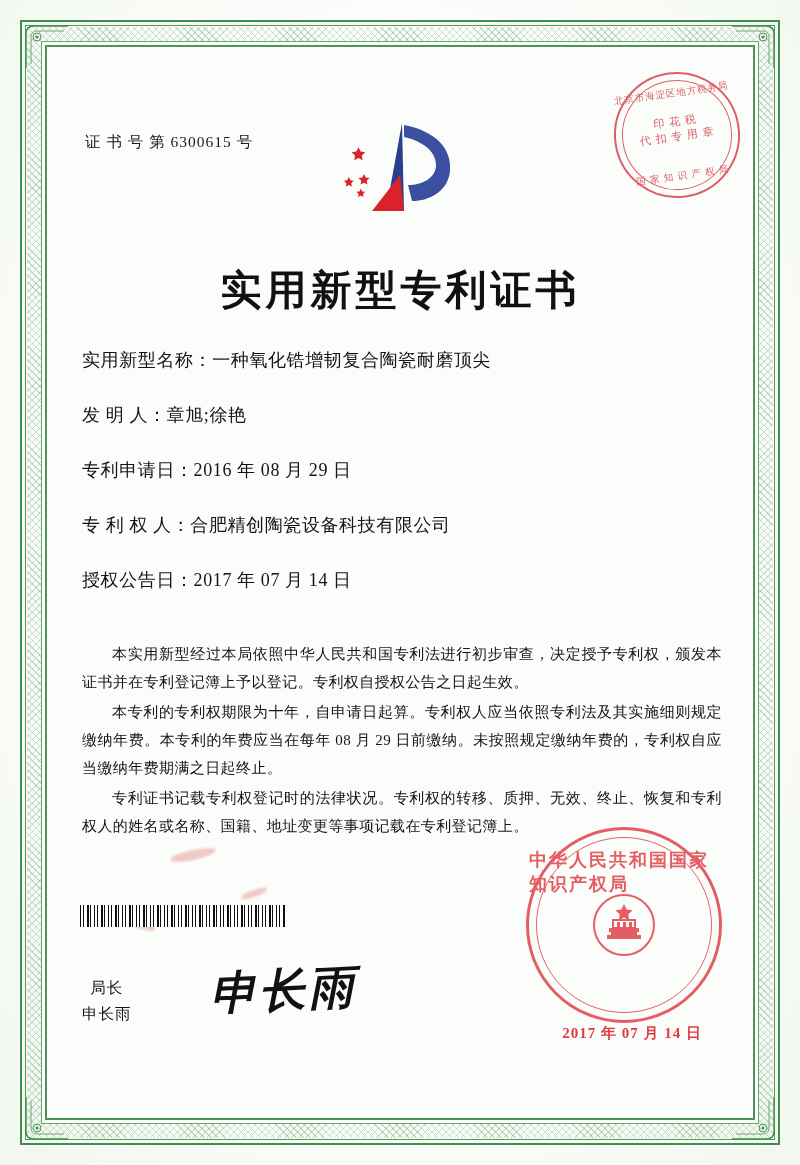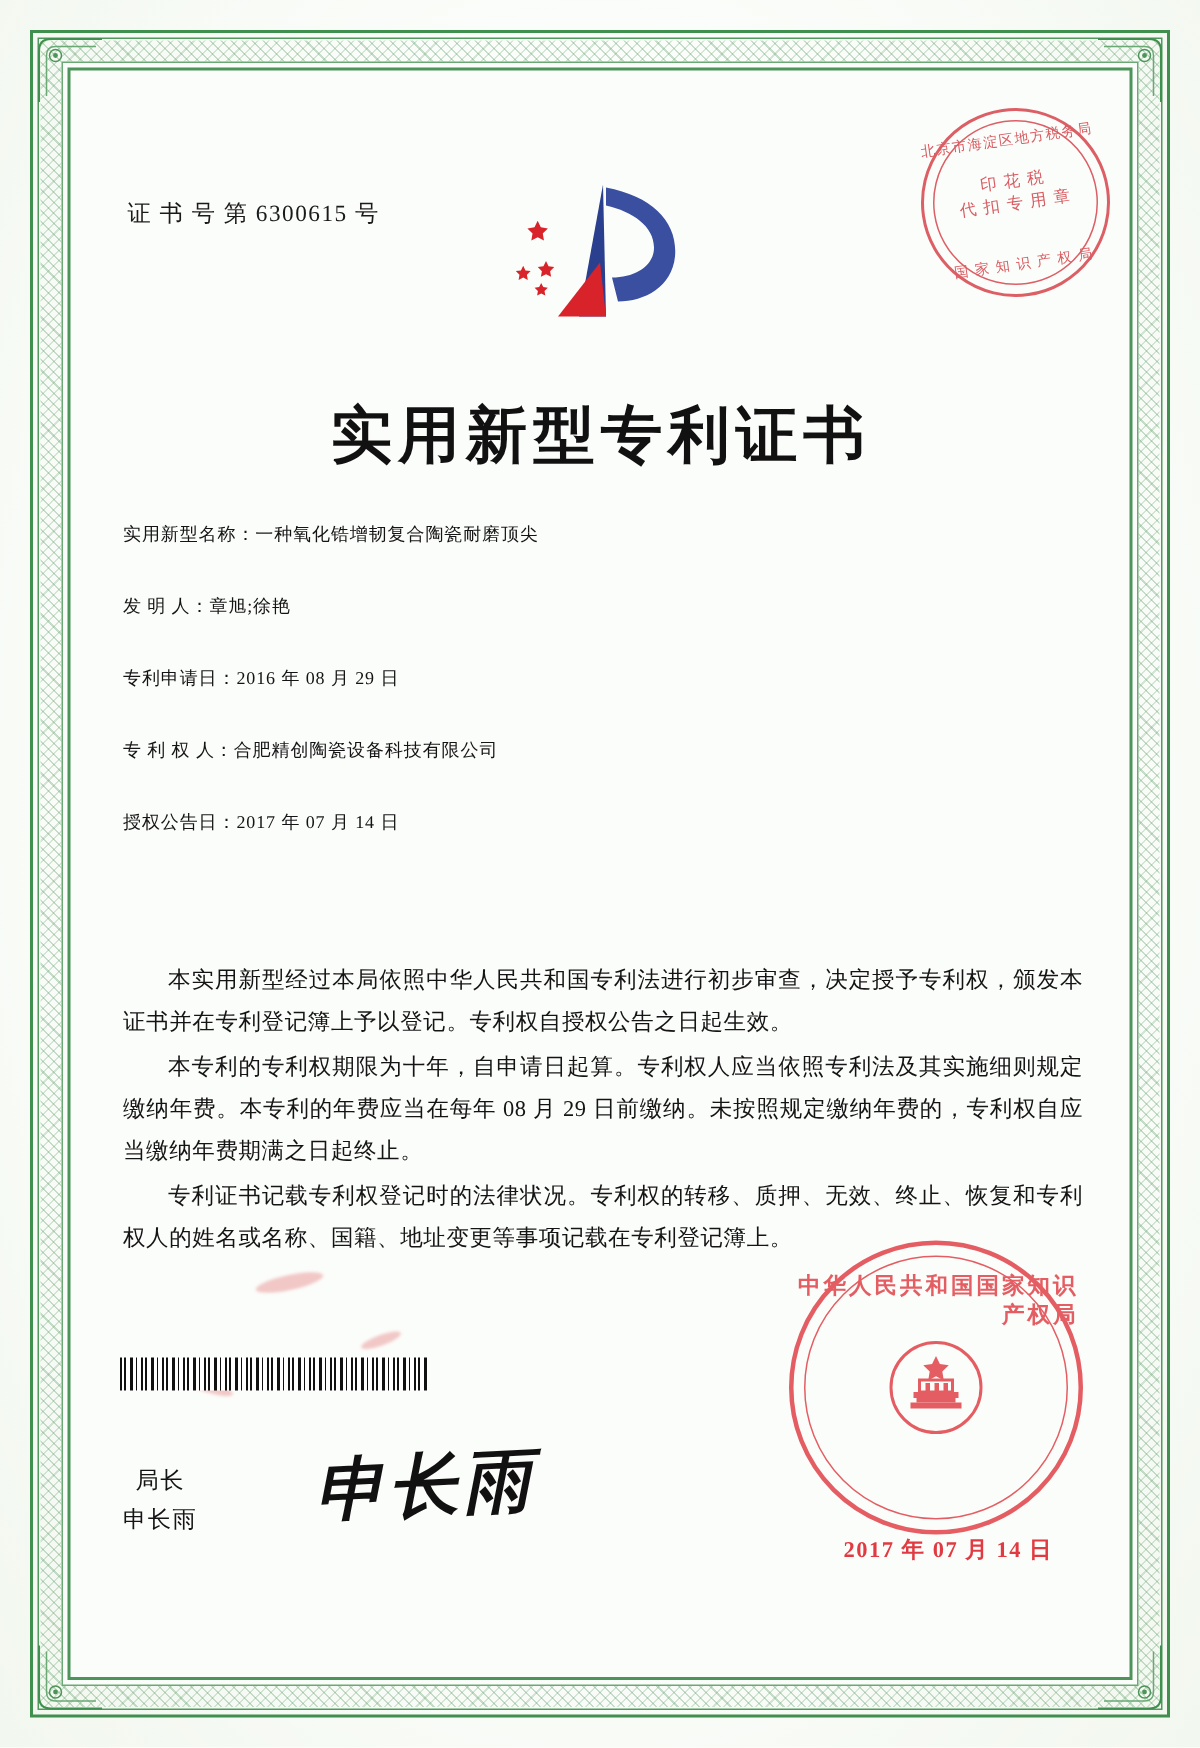--- a/index.html
+++ b/index.html
@@ -152,21 +152,21 @@
     margin-top: 23px;
   }
 
   .fields {
     position: absolute;
     left: 22px;
     top: 288px;
     right: 10px;
   }
   .field-row {
-    font-size: 12px;
+    font-size: 18px;
     color: #141414;
     margin-bottom: 31px;
     letter-spacing: 0.6px;
     white-space: nowrap;
   }
   .field-label {
     display: inline-block;
   }
   .field-value { display: inline; }
 
@@ -239,22 +239,22 @@
   }
   .official-seal .ring2 {
     position: absolute;
     left: 7px; top: 7px; right: 7px; bottom: 7px;
     border: 1px solid #e03b42;
     border-radius: 50%;
   }
   .seal-text-top, .seal-text-bottom {
     position: absolute;
     left: 0; width: 100%;
-    text-align: right;
-    font-size: 15px;
+    text-align: left;
+    font-size: 18px;
     font-weight: bold;
     letter-spacing: 2px;
   }
   .seal-text-top { top: 18px; }
   .seal-text-bottom { bottom: 16px; }
   .seal-emblem {
     position: absolute;
     left: 50%;
     top: 50%;
     transform: translate(-50%,-50%);

